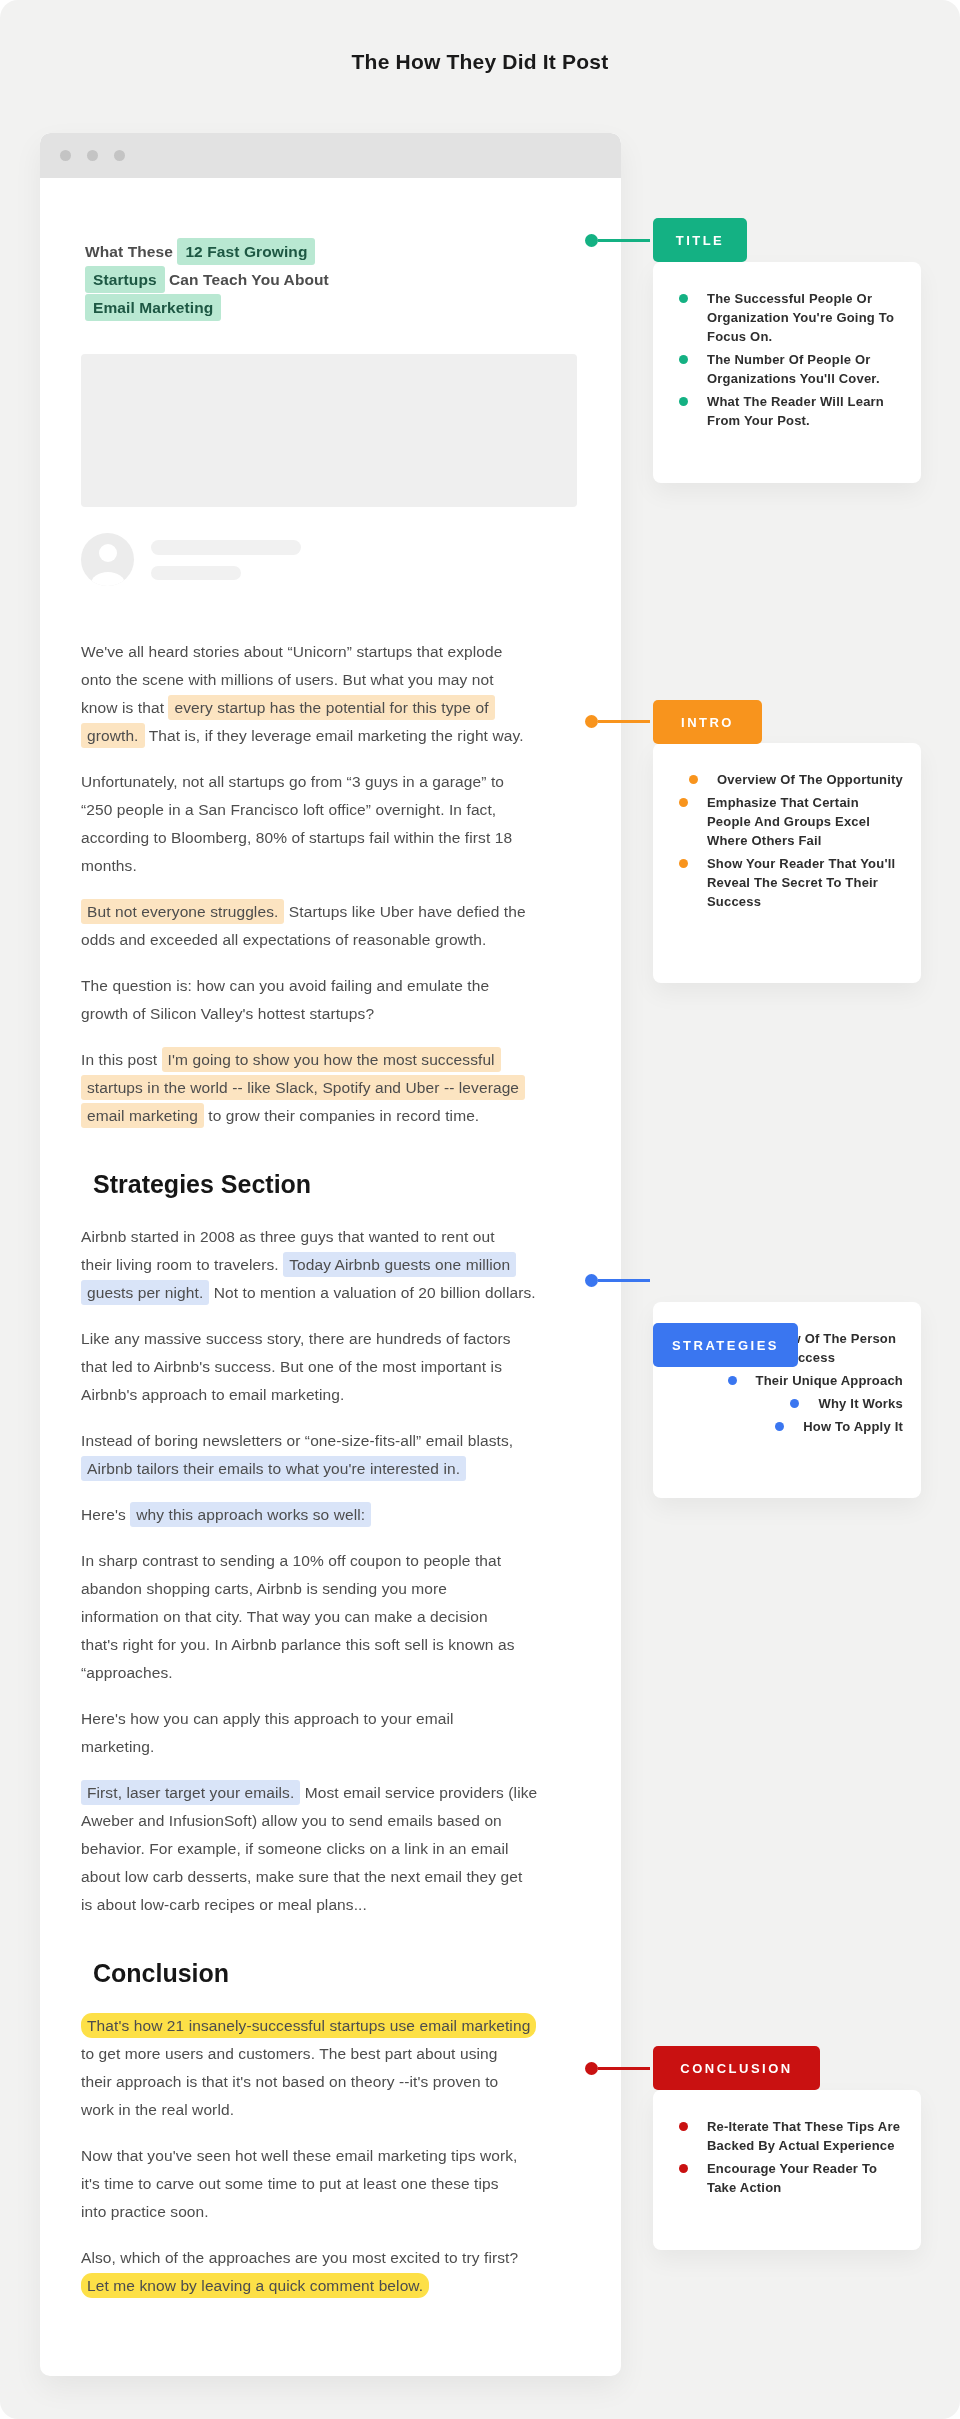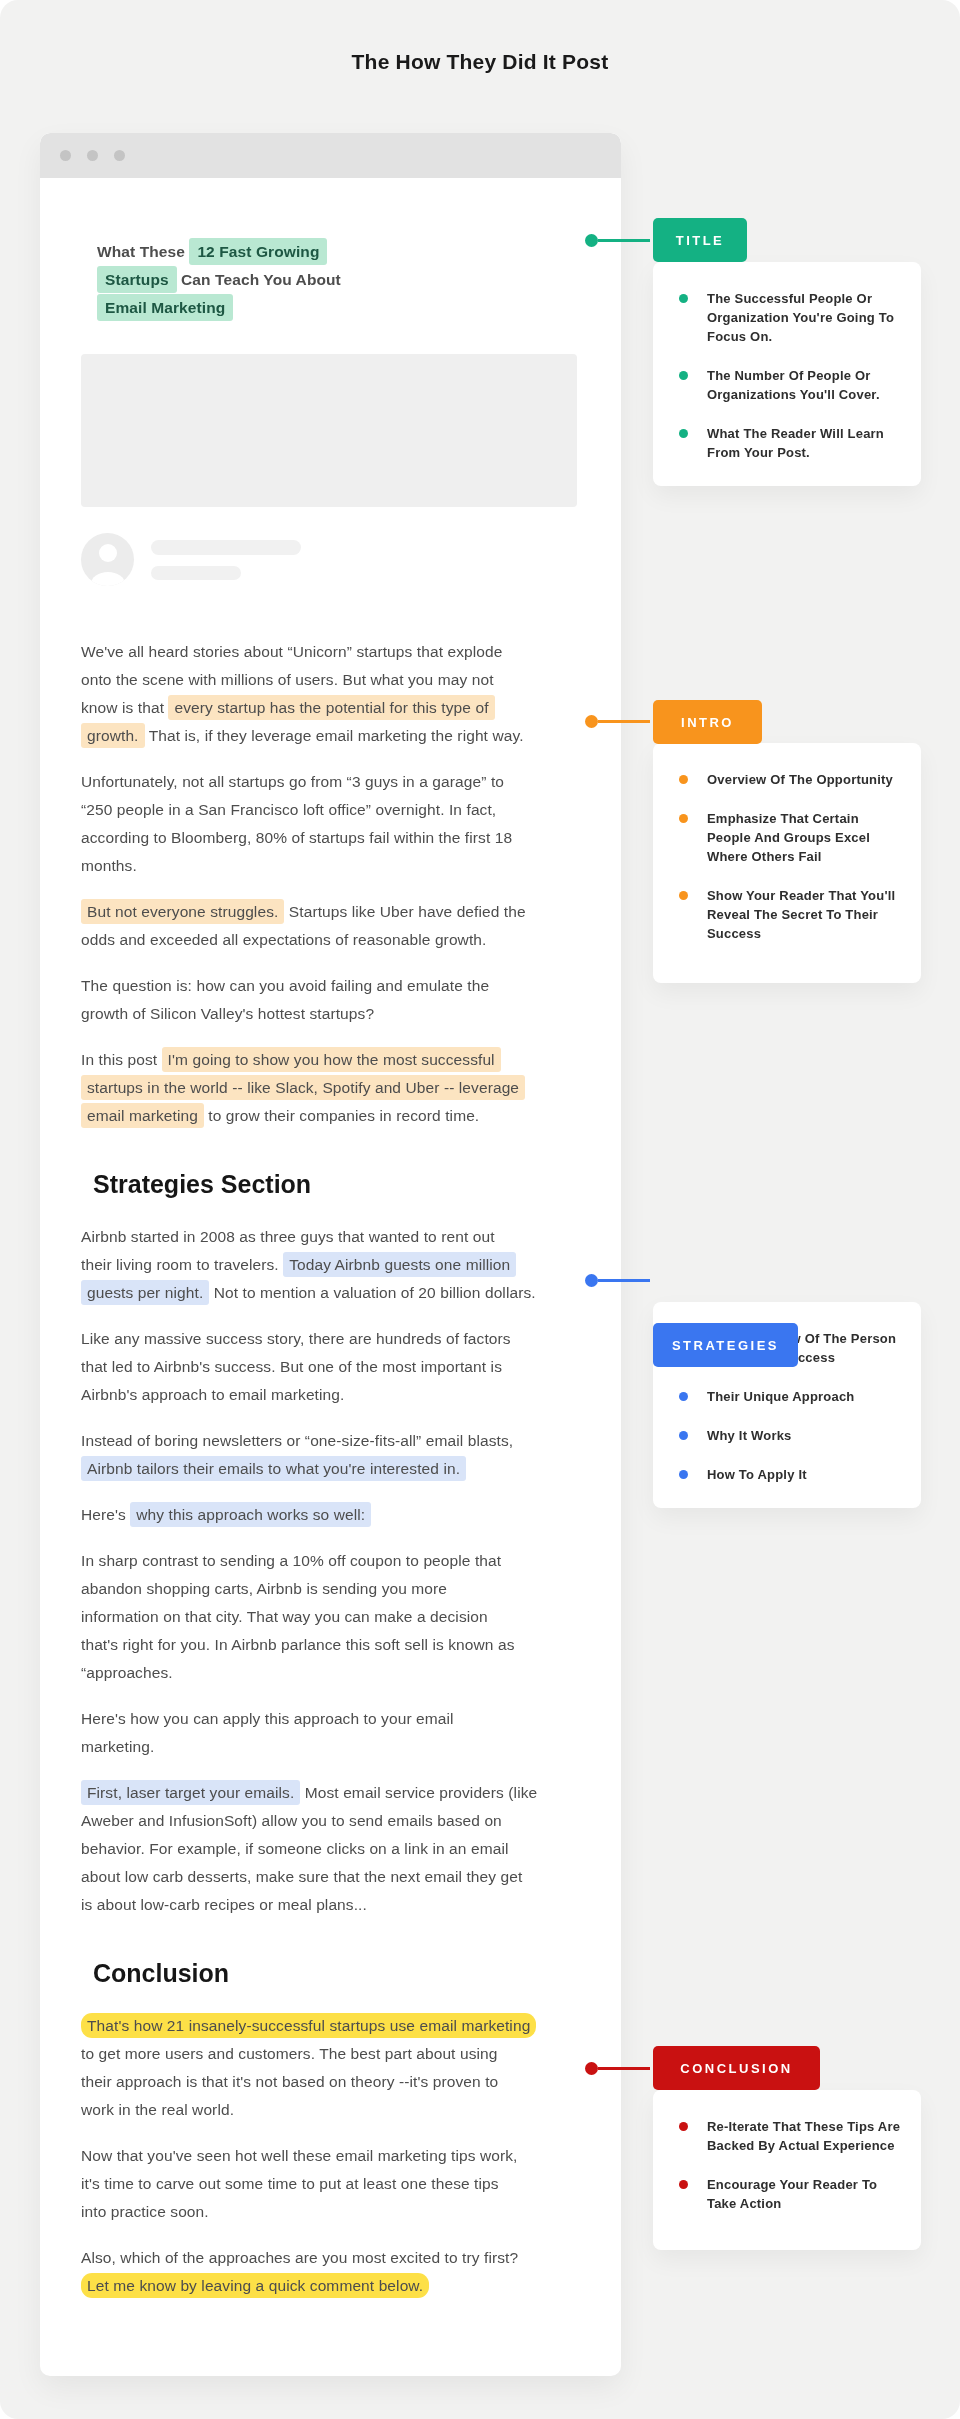--- a/index.html
+++ b/index.html
@@ -9,21 +9,21 @@
         font-size:21px;font-weight:700;color:#1a1a1a;letter-spacing:.2px;}
 
   
   .window{position:absolute;left:40px;top:133px;width:581px;height:2243px;background:#fff;
         border-radius:10px;box-shadow:0 12px 30px rgba(0,0,0,.06);overflow:hidden;}
   .window-bar{height:45px;background:#e2e2e2;border-radius:10px 10px 0 0;
         display:flex;align-items:center;padding-left:20px;gap:16px;}
   .window-dot{width:11px;height:11px;border-radius:50%;background:#c4c4c4;}
   .window-content{padding:60px 44px 0 41px;}
 
-  .post-title{margin:0 0 32px 16px;}
+  .post-title{margin:0 0 32px 4px;}
   .post-title .line{line-height:49px;font-size:29px;font-weight:700;color:#141414;white-space:nowrap;}
   .hl-mint{background:#b9e8d2;color:#1d5743;padding:5px 8px;border-radius:3px;}
 
   .post-image{height:153px;background:#efefef;border-radius:4px;margin-bottom:26px;}
 
   .author{display:flex;align-items:center;gap:17px;margin-bottom:52px;}
   .avatar{width:53px;height:53px;border-radius:50%;background:#ececec;position:relative;overflow:hidden;flex:none;}
   .avatar::before{content:"";position:absolute;top:11px;left:50%;margin-left:-9px;width:18px;height:18px;
         border-radius:50%;background:#fff;}
   .avatar::after{content:"";position:absolute;bottom:-10px;left:50%;margin-left:-17px;width:34px;height:24px;
@@ -47,21 +47,21 @@
   .badge-intro{left:653px;top:700px;width:109px;background:#f8941d;}
   .badge-strategies{left:653px;top:1323px;width:145px;background:#3a76f0;}
   .badge-conclusion{left:653px;top:2046px;width:167px;background:#c91111;}
 
   .callout-card{position:absolute;left:653px;width:268px;background:#fff;border-radius:8px;
         box-shadow:0 10px 24px rgba(0,0,0,.05);padding:27px 18px 24px 26px;z-index:1;box-sizing:border-box;}
   .card-title{top:262px;min-height:221px;}
   .card-intro{top:743px;min-height:240px;}
   .card-strategies{top:1302px;min-height:196px;}
   .card-conclusion{top:2090px;min-height:160px;}
-  .callout-card ul{list-style:none;margin:0;padding:0;display:flex;flex-direction:column;gap:20px;}
+  .callout-card ul{list-style:none;margin:0;padding:0;display:flex;flex-direction:column;gap:4px;align-items:flex-end;}
   .callout-card li{display:flex;gap:19px;font-size:13px;line-height:19px;font-weight:700;color:#2e2e2e;letter-spacing:.2px;}
   .bullet-dot{width:9px;height:9px;border-radius:50%;margin-top:5px;flex:none;}
   .dots-title .bullet-dot{background:#14b183;}
   .dots-intro .bullet-dot{background:#f8941d;}
   .dots-strategies .bullet-dot{background:#3a76f0;}
   .dots-conclusion .bullet-dot{background:#c91111;}
 
   .conn{position:absolute;height:13px;display:flex;align-items:center;z-index:3;}
   .conn-dot{width:13px;height:13px;border-radius:50%;flex:none;}
   .conn-line{height:3px;width:52px;}

